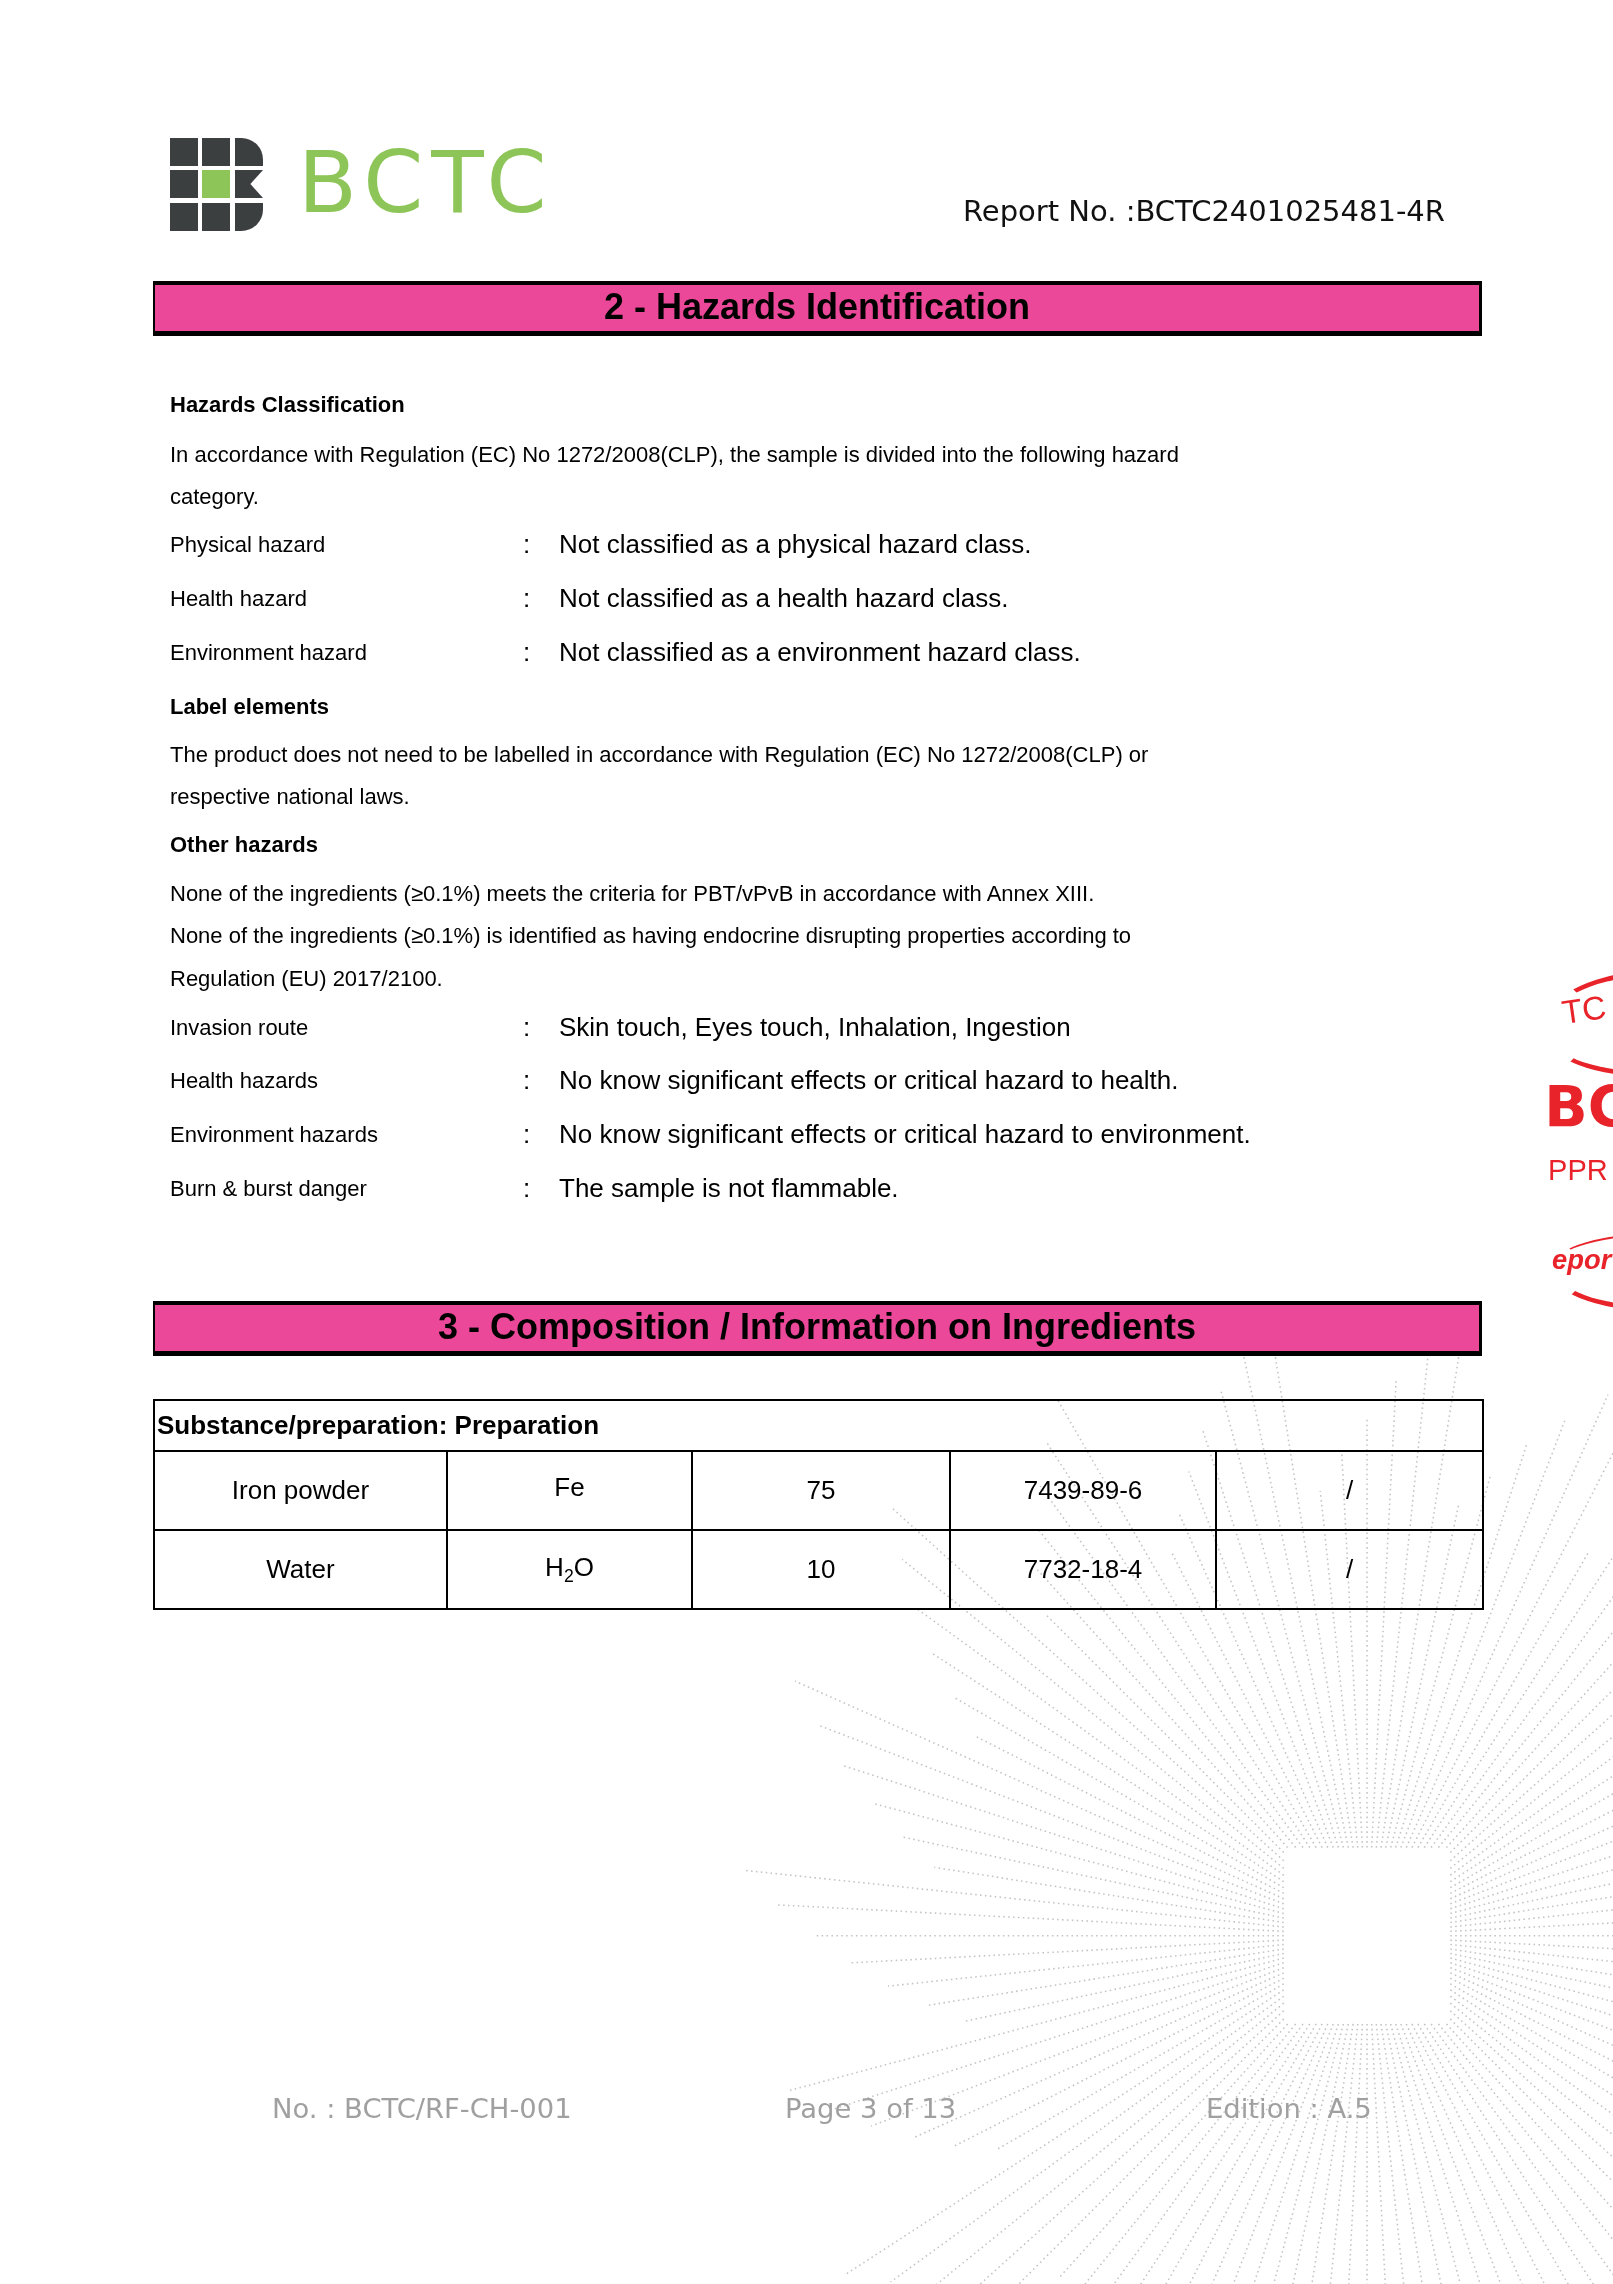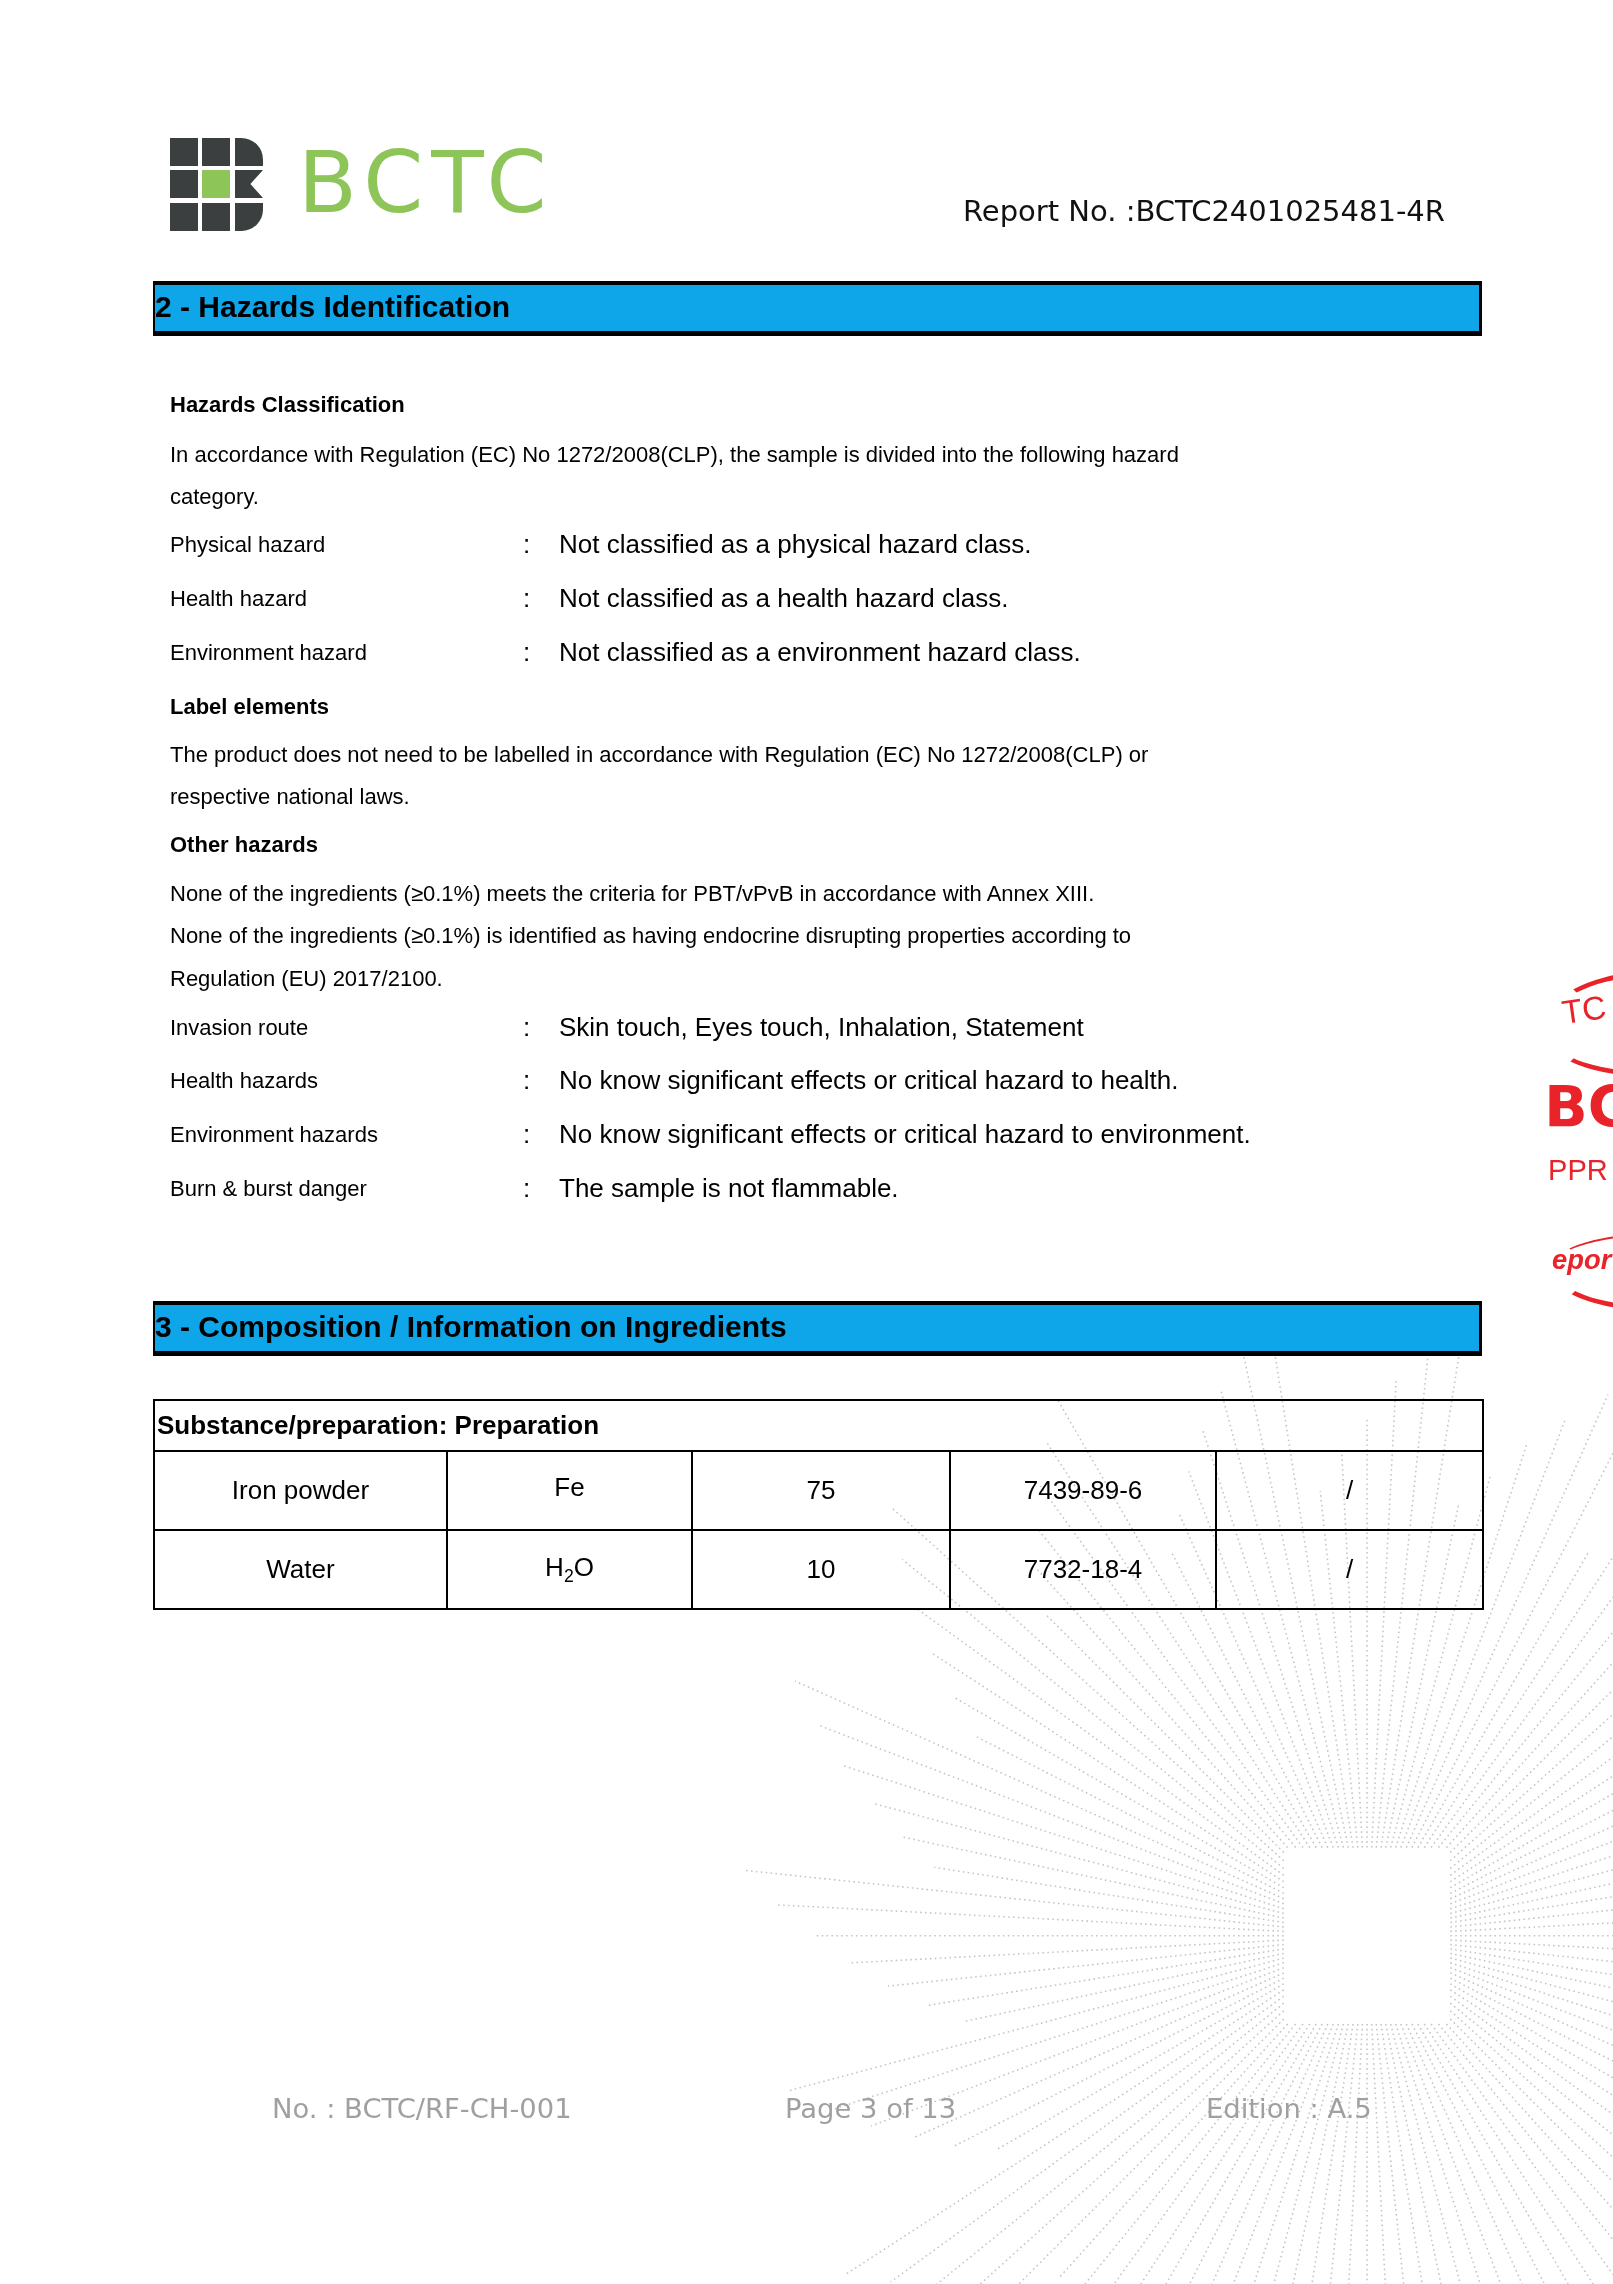--- a/index.html
+++ b/index.html
@@ -9,22 +9,22 @@
   #watermark { position:absolute; left:0; top:0; width:1613px; height:2285px; pointer-events:none; }
 
   
   .logo-grid { position:absolute; left:170px; top:138px; width:94px; height:94px; }
   .logo-grid .cell { position:absolute; width:28px; height:28px; background:#3b3f3f; }
   .logo-text { position:absolute; left:298px; top:133px; font-size:86px; font-weight:normal; color:#8dc558;
                letter-spacing:7.8px; font-family:"DejaVu Sans", sans-serif; line-height:98px; }
   .report-no { position:absolute; left:963px; top:194px; font-size:29px; font-family:"DejaVu Sans", sans-serif; color:#111; }
 
   .section-box { position:absolute; left:153px; width:1329px; border-left:2.9px solid #000; border-right:3.9px solid #000;
-                 border-top:4.9px solid #000; border-bottom:5.9px solid #000; background:#0ea5e9; box-sizing:border-box;
-                 text-align:left; font-weight:bold; font-size:30px; }
+                 border-top:4.9px solid #000; border-bottom:5.9px solid #000; background:#ec4899; box-sizing:border-box;
+                 text-align:center; font-weight:bold; font-size:36px; }
   #sec2 { top:281px; height:55px; line-height:43px; }
   #sec3 { top:1301px; height:55px; line-height:43px; }
 
   .txt { position:absolute; left:170px; font-size:22px; line-height:31px; white-space:nowrap; }
   .bold { font-weight:bold; }
   .colon { position:absolute; left:523px; font-size:26px; line-height:31px; }
   .val { position:absolute; left:559px; font-size:26px; line-height:31px; white-space:nowrap; }
 
   
   table.comp { position:absolute; left:153px; top:1399px; width:1328px; border-collapse:collapse; table-layout:fixed; background:transparent; }
@@ -206,21 +206,21 @@
 <div class="txt" style="top:781px">respective national laws.</div>
 
 <div class="txt bold" style="top:829px">Other hazards</div>
 <div class="txt" style="top:878px">None of the ingredients (≥0.1%) meets the criteria for PBT/vPvB in accordance with Annex XIII.</div>
 <div class="txt" style="top:920px">None of the ingredients (≥0.1%) is identified as having endocrine disrupting properties according to</div>
 <div class="txt" style="top:963px">Regulation (EU) 2017/2100.</div>
 
 <div>
   <div class="txt" style="top:1012px">Invasion route</div>
   <div class="colon" style="top:1012px">:</div>
-  <div class="val" style="top:1012px">Skin touch, Eyes touch, Inhalation, Statement</div>
+  <div class="val" style="top:1012px">Skin touch, Eyes touch, Inhalation, Ingestion</div>
 </div>
 <div>
   <div class="txt" style="top:1065px">Health hazards</div>
   <div class="colon" style="top:1065px">:</div>
   <div class="val" style="top:1065px">No know significant effects or critical hazard to health.</div>
 </div>
 <div>
   <div class="txt" style="top:1119px">Environment hazards</div>
   <div class="colon" style="top:1119px">:</div>
   <div class="val" style="top:1119px">No know significant effects or critical hazard to environment.</div>

